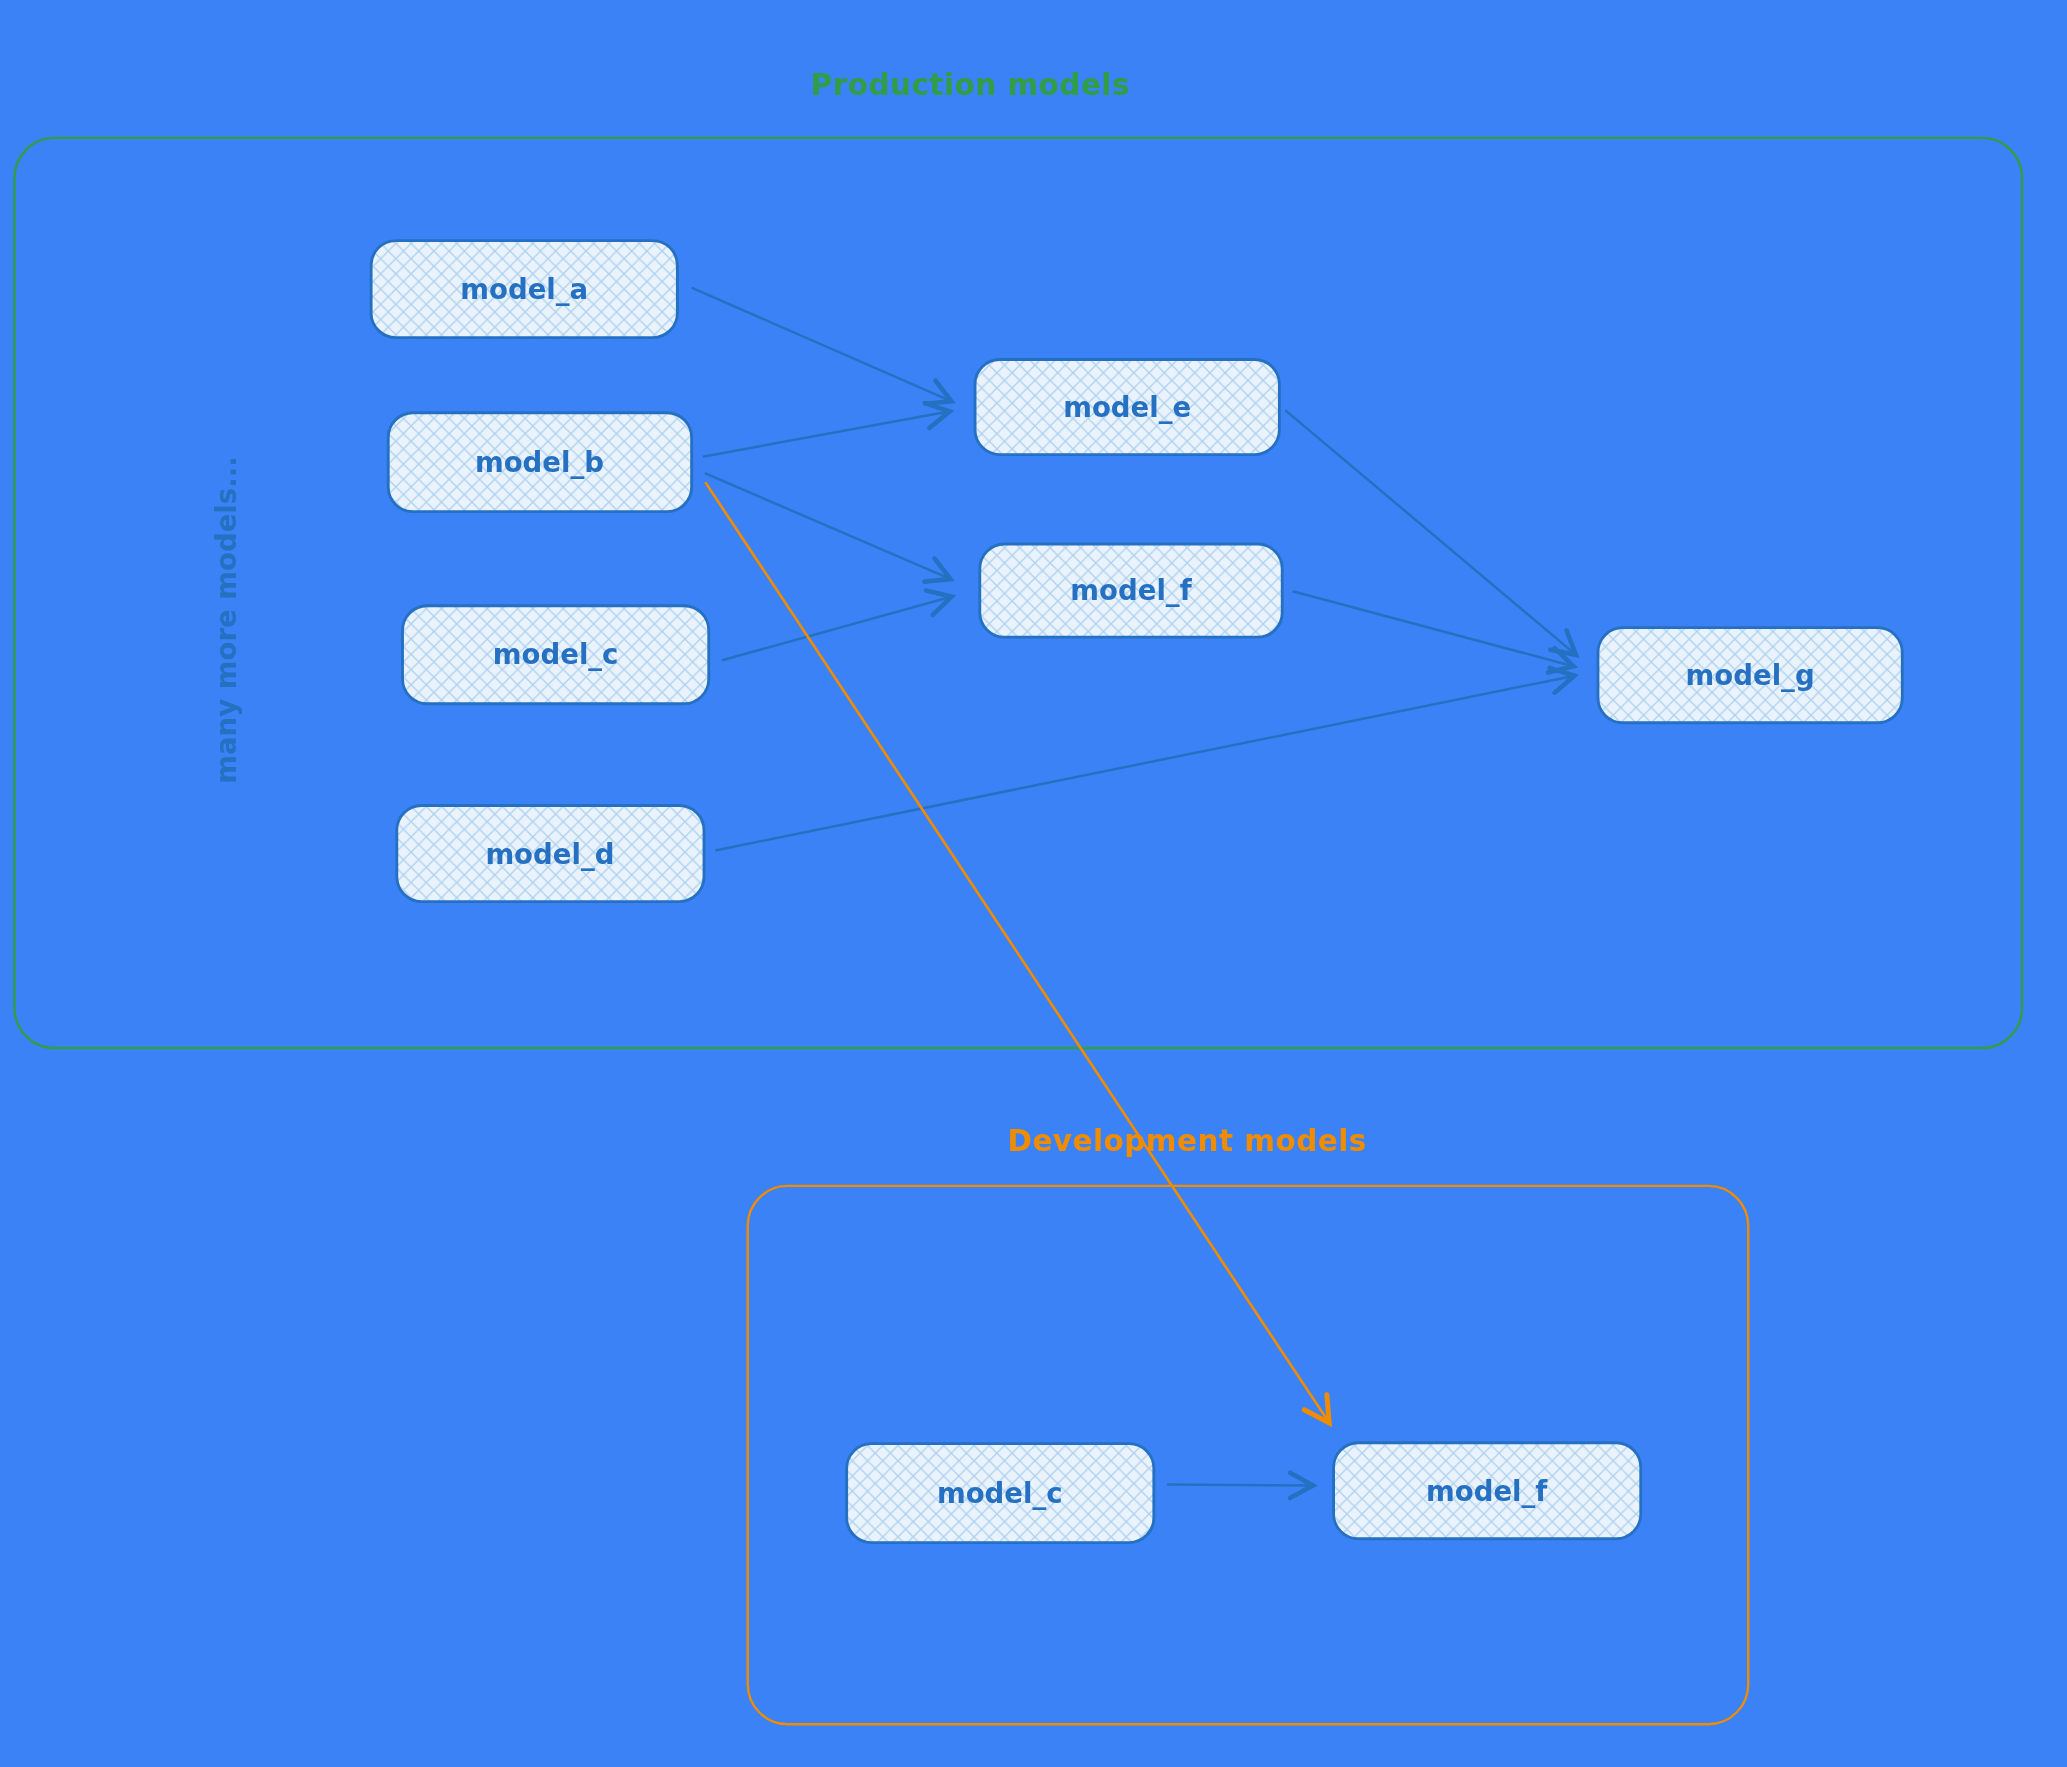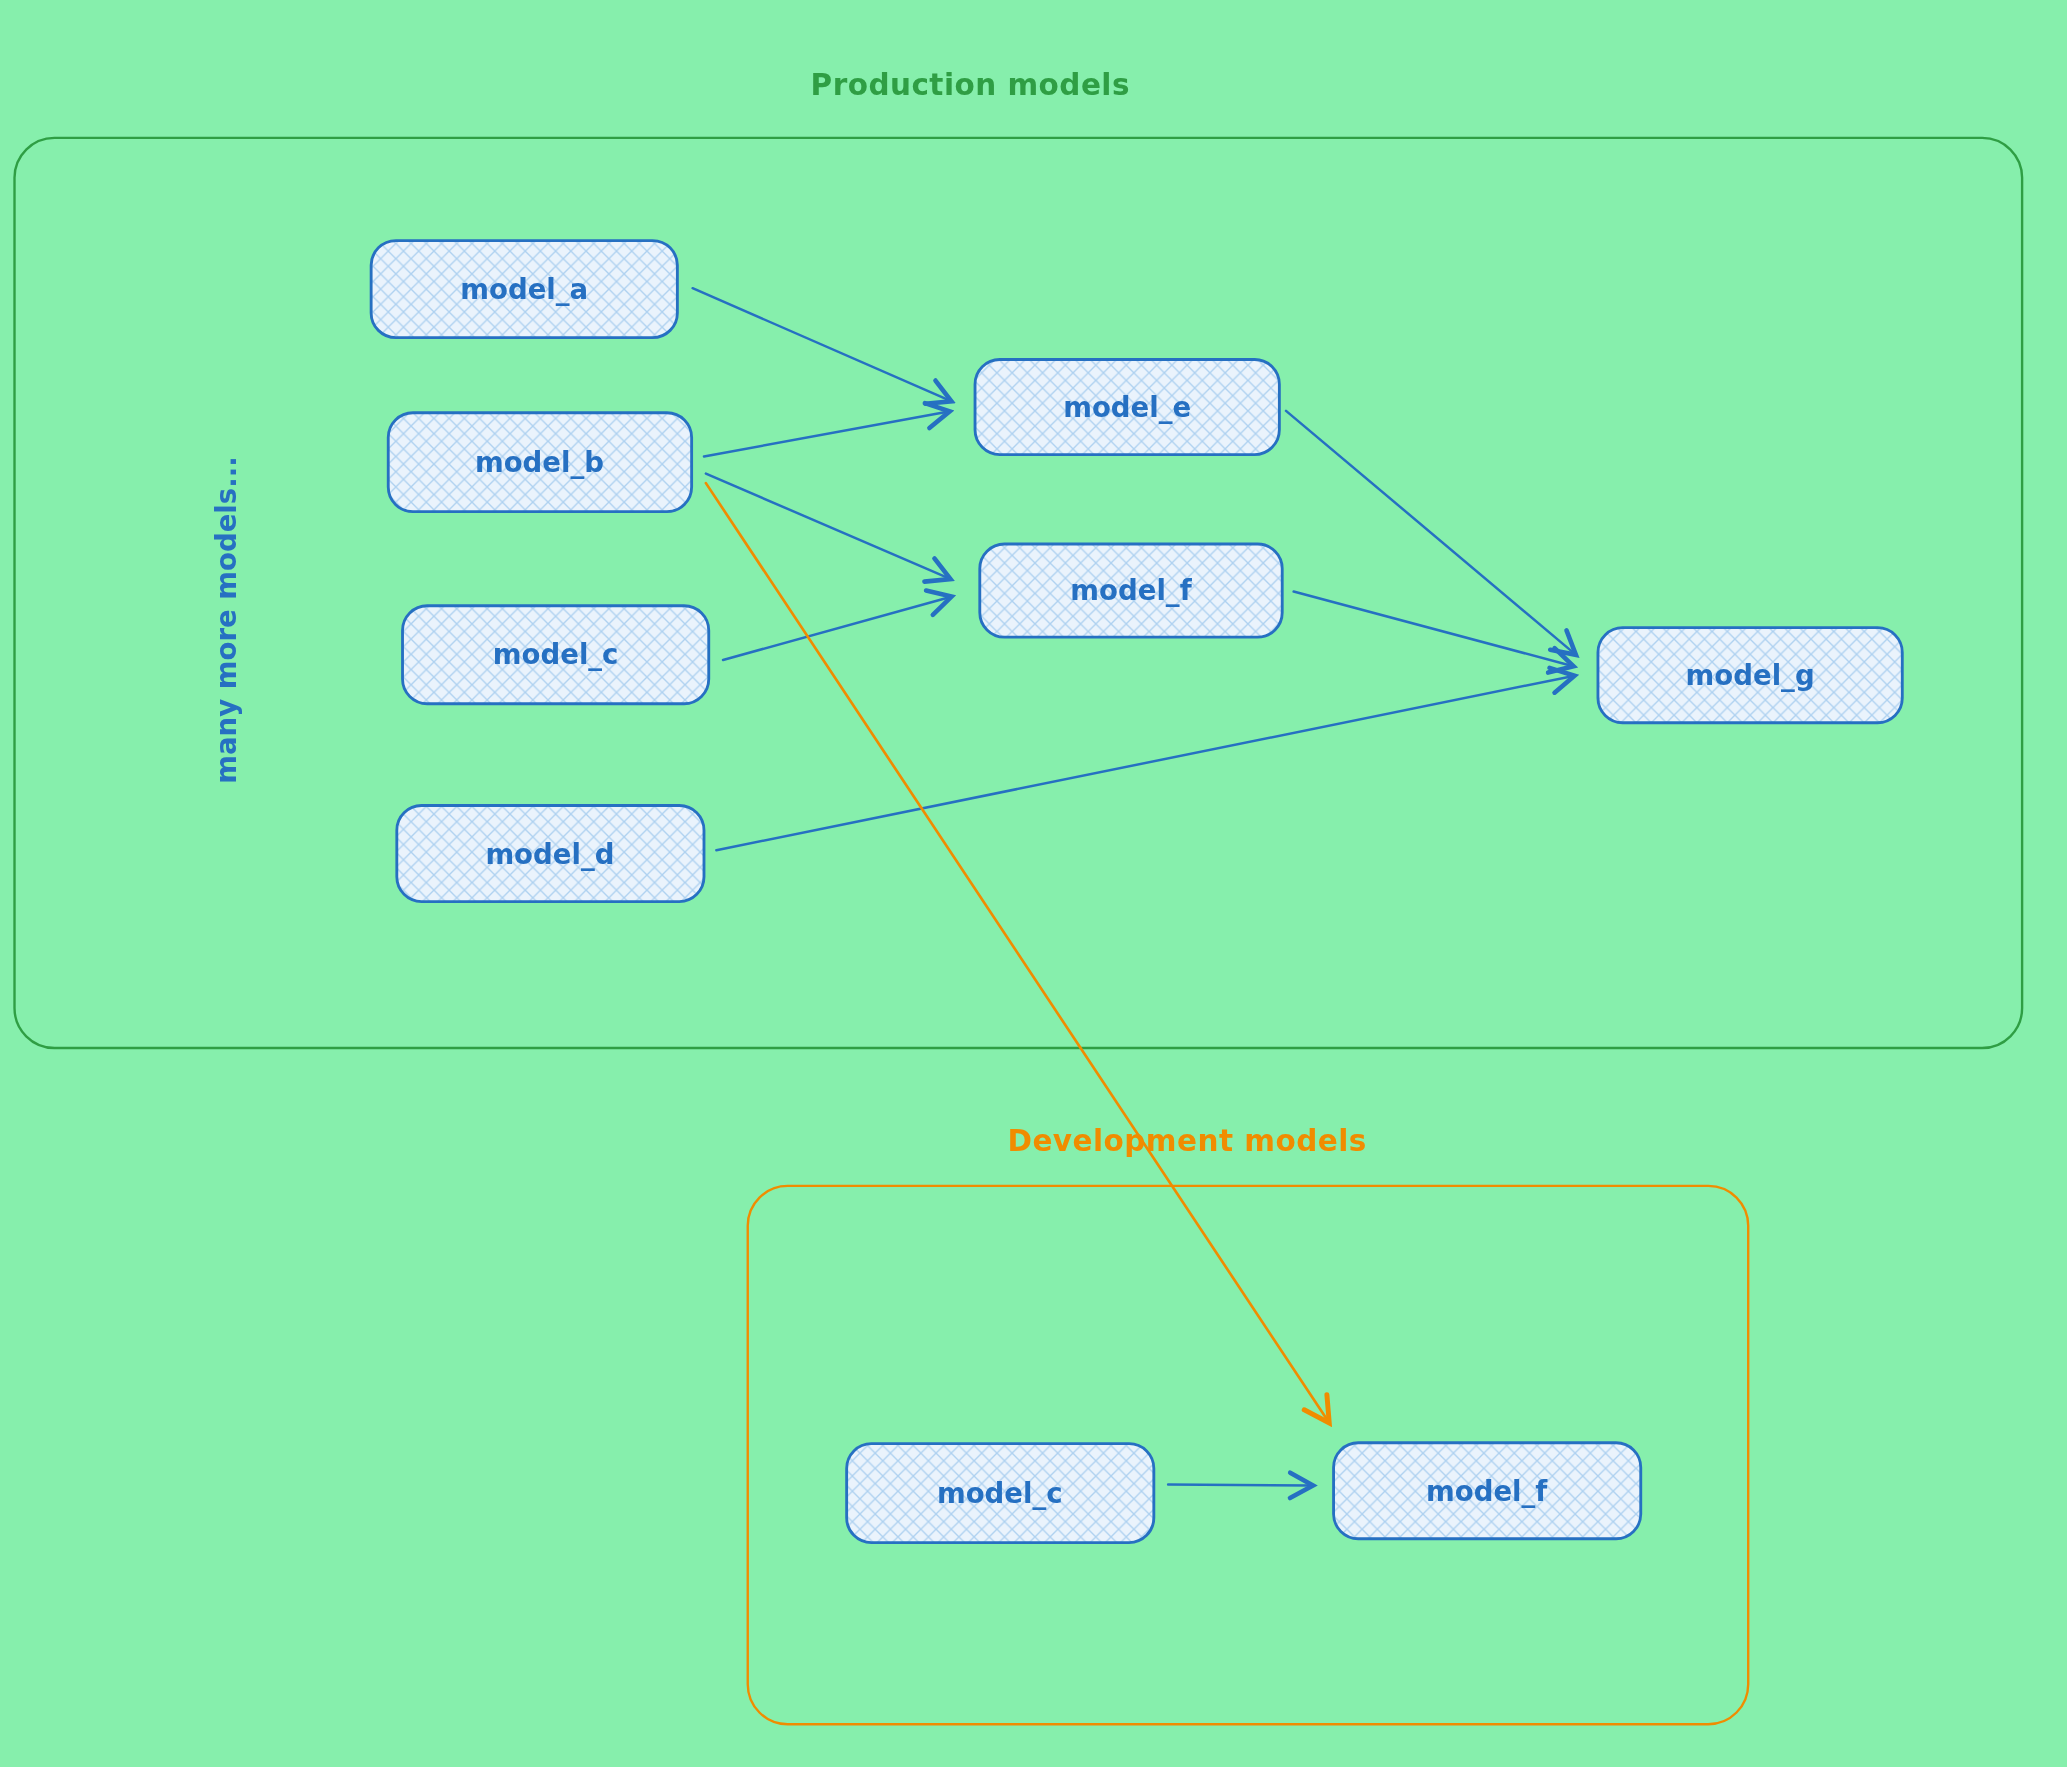--- a/index.html
+++ b/index.html
@@ -4,21 +4,21 @@
 <style>
   html, body {
     margin: 0;
     padding: 0;
     background: #ffffff;
   }
   .canvas {
     position: relative;
     width: 2068px;
     height: 1767px;
-    background: #86efac;
+    background: #3b82f6;
     font-family: "DejaVu Sans", sans-serif;
   }
   svg { display: block; }
 
   .container-box {
     fill: none;
     stroke-width: 2.5;
   }
   .container-box.production { stroke: #2f9e44; }
   .container-box.development { stroke: #f08c00; }

